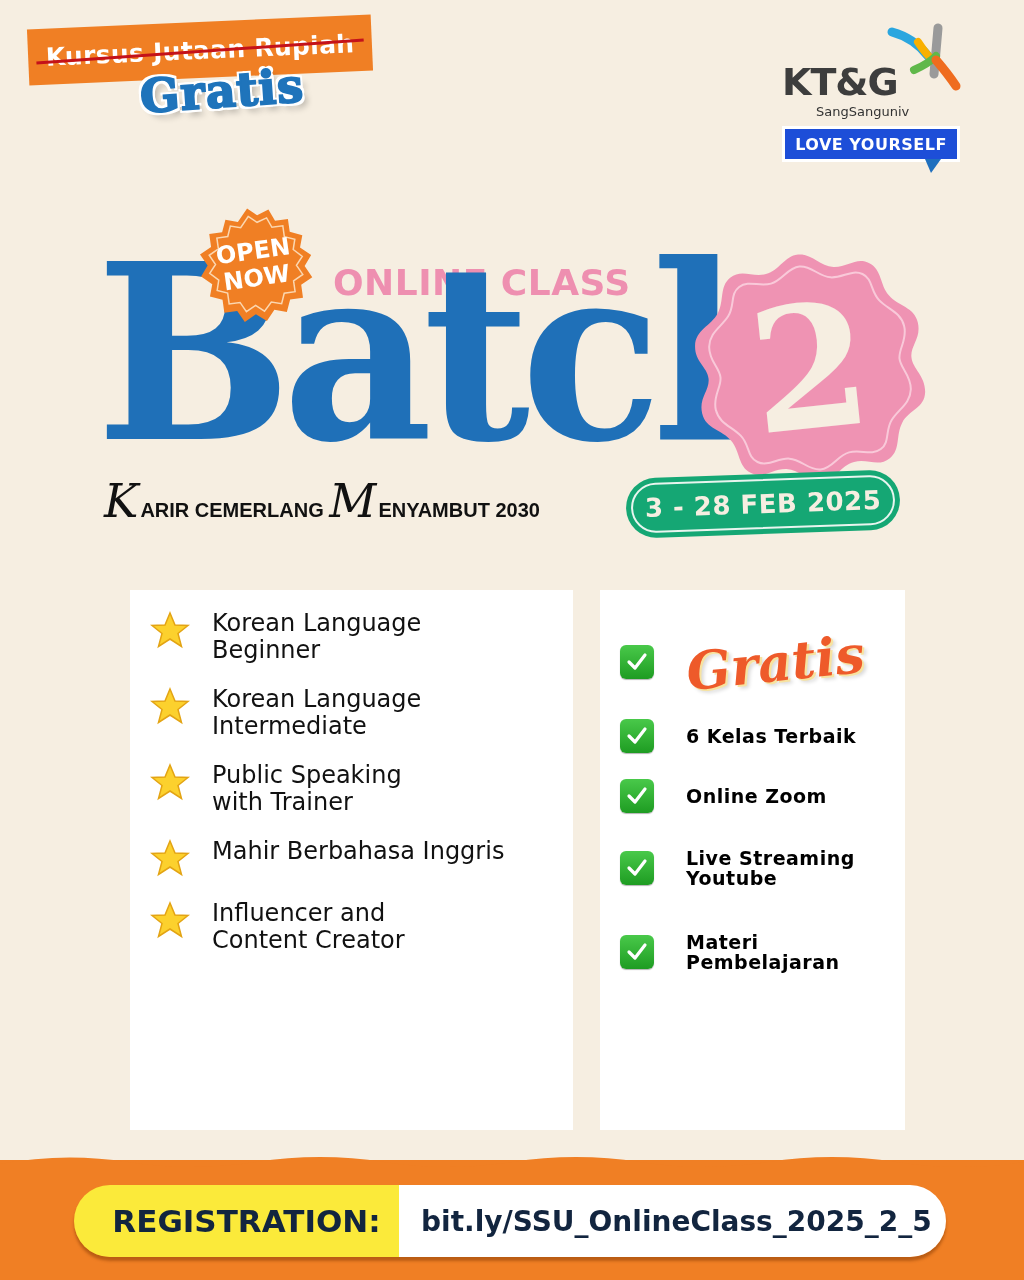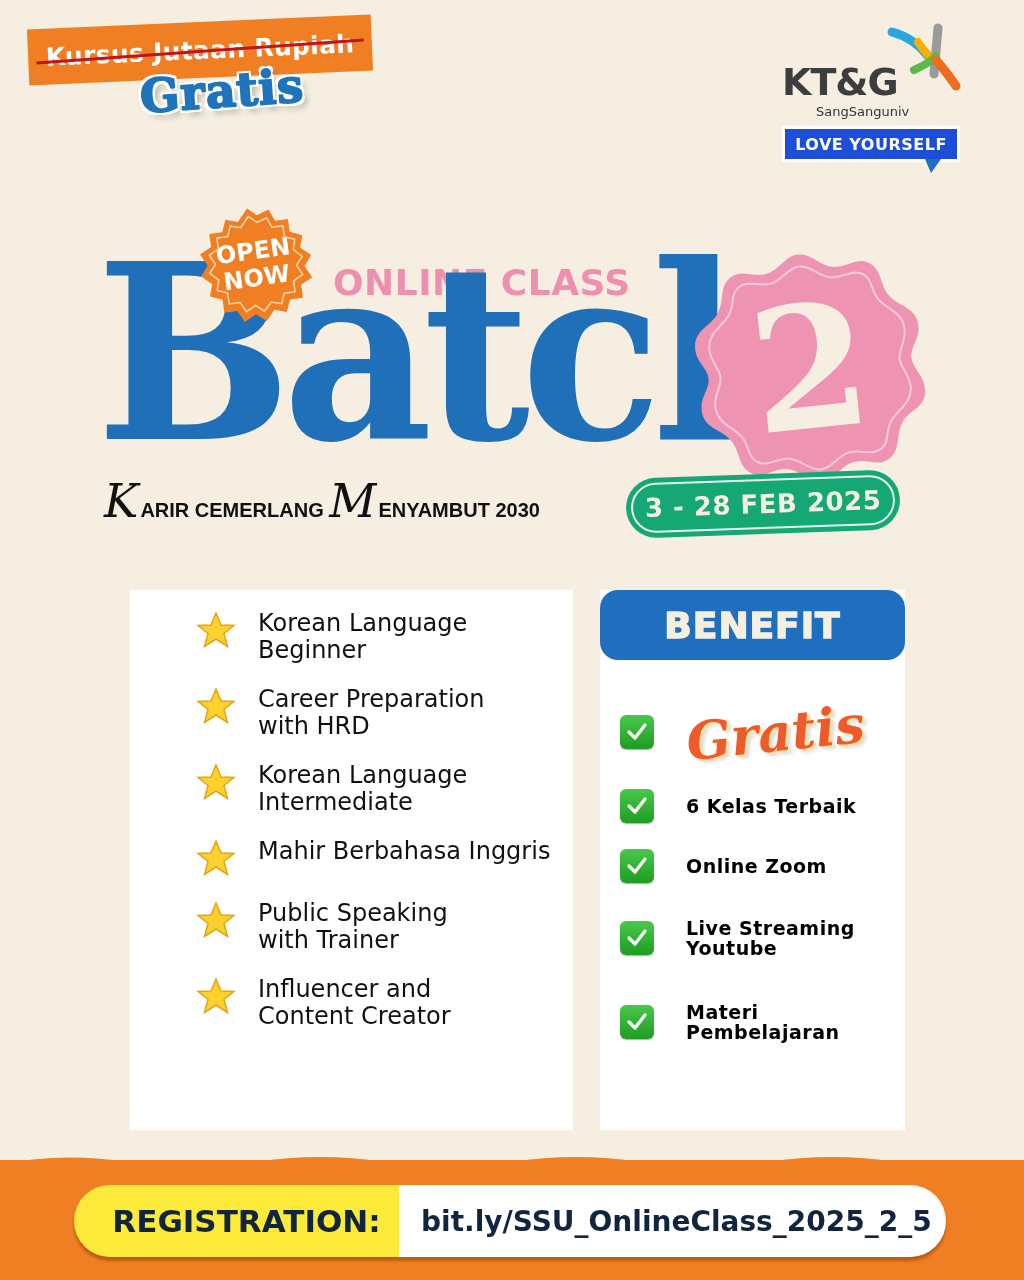--- a/index.html
+++ b/index.html
@@ -115,21 +115,21 @@
   .card-kursus { left: 130px; top: 590px; width: 443px; height: 540px; }
   .card-benefit { left: 600px; top: 590px; width: 305px; height: 540px; }
   .card-head {
     height: 70px; border-radius: 18px; display: flex; align-items: center; justify-content: center;
     font-family: "DejaVu Sans", sans-serif; font-weight: 900; font-size: 36px; color: #f6eee1;
     letter-spacing: 1px; -webkit-text-stroke: 1.5px #f6eee1;
   }
   .card-kursus .card-head { background: #15a774; }
   .card-benefit .card-head { background: #1f6fbe; }
 
-  .course-list { list-style: none; padding: 20px 0 0 20px; margin-left: 46px; }
+  .course-list { list-style: none; padding: 20px 0 0 20px; }
   .course-item {
     display: flex; align-items: flex-start; margin-bottom: 20px; min-height: 56px;
   }
   .course-item.single { min-height: 36px; margin-bottom: 22px; }
   .star-icon {
     width: 40px; height: 40px; margin-right: 22px; margin-top: 0;
     flex-shrink: 0;
   }
   .course-label {
     font-family: "DejaVu Sans", sans-serif; font-size: 24px; color: #111; line-height: 27px;
@@ -233,55 +233,47 @@
       <svg class="star-icon" viewBox="0 0 40 40">
           <path d="M20 3 L25 15 L38 15.5 L28 23.5 L31.5 36.5 L20 29 L8.5 36.5 L12 23.5 L2 15.5 L15 15 Z" fill="#fcd12d" stroke="#e3a414" stroke-width="1.5"></path>
         </svg>
       <span class="course-label">Korean Language
 Beginner</span>
     </li>
     <li class="course-item">
       <svg class="star-icon" viewBox="0 0 40 40">
           <path d="M20 3 L25 15 L38 15.5 L28 23.5 L31.5 36.5 L20 29 L8.5 36.5 L12 23.5 L2 15.5 L15 15 Z" fill="#fcd12d" stroke="#e3a414" stroke-width="1.5"></path>
         </svg>
-      <span class="course-label">Career Preparation
-with HRD</span>
-    </li>
-    <li class="course-item">
-      <svg class="star-icon" viewBox="0 0 40 40">
-          <path d="M20 3 L25 15 L38 15.5 L28 23.5 L31.5 36.5 L20 29 L8.5 36.5 L12 23.5 L2 15.5 L15 15 Z" fill="#fcd12d" stroke="#e3a414" stroke-width="1.5"></path>
-        </svg>
       <span class="course-label">Korean Language
 Intermediate</span>
     </li>
-    <li class="course-item single">
-      <svg class="star-icon" viewBox="0 0 40 40">
-          <path d="M20 3 L25 15 L38 15.5 L28 23.5 L31.5 36.5 L20 29 L8.5 36.5 L12 23.5 L2 15.5 L15 15 Z" fill="#fcd12d" stroke="#e3a414" stroke-width="1.5"></path>
-        </svg>
-      <span class="course-label">Mahir Berbahasa Inggris</span>
-    </li>
     <li class="course-item">
       <svg class="star-icon" viewBox="0 0 40 40">
           <path d="M20 3 L25 15 L38 15.5 L28 23.5 L31.5 36.5 L20 29 L8.5 36.5 L12 23.5 L2 15.5 L15 15 Z" fill="#fcd12d" stroke="#e3a414" stroke-width="1.5"></path>
         </svg>
       <span class="course-label">Public Speaking
 with Trainer</span>
     </li>
+    <li class="course-item single">
+      <svg class="star-icon" viewBox="0 0 40 40">
+          <path d="M20 3 L25 15 L38 15.5 L28 23.5 L31.5 36.5 L20 29 L8.5 36.5 L12 23.5 L2 15.5 L15 15 Z" fill="#fcd12d" stroke="#e3a414" stroke-width="1.5"></path>
+        </svg>
+      <span class="course-label">Mahir Berbahasa Inggris</span>
+    </li>
     <li class="course-item">
       <svg class="star-icon" viewBox="0 0 40 40">
           <path d="M20 3 L25 15 L38 15.5 L28 23.5 L31.5 36.5 L20 29 L8.5 36.5 L12 23.5 L2 15.5 L15 15 Z" fill="#fcd12d" stroke="#e3a414" stroke-width="1.5"></path>
         </svg>
       <span class="course-label">Influencer and
 Content Creator</span>
     </li>
   </ul>
 </div>
 
 <div class="card card-benefit">
-  <div class="card-head">BENEFIT</div>
   <ul class="benefit-list">
     <li class="benefit-item" style="height:88px;margin-top:8px;">
       <span class="check-icon">
           <svg viewBox="0 0 24 24">
             <path d="M4 12 L10 18 L20 5" stroke="#fff" stroke-width="3.2" fill="none" stroke-linecap="round" stroke-linejoin="round"></path>
           </svg>
         </span>
       <span class="benefit-gratis">Gratis</span>
     </li>
     <li class="benefit-item" style="height:60px;">

